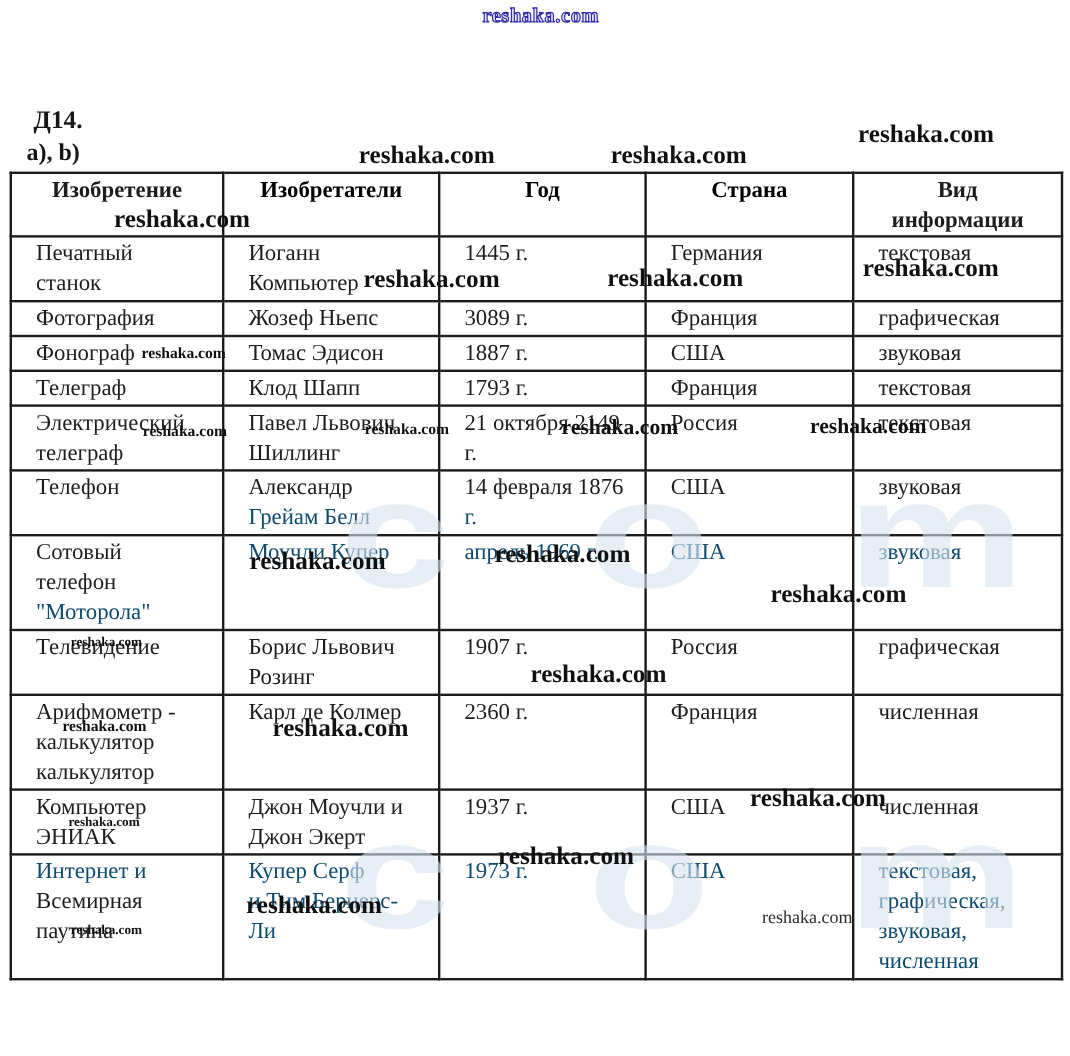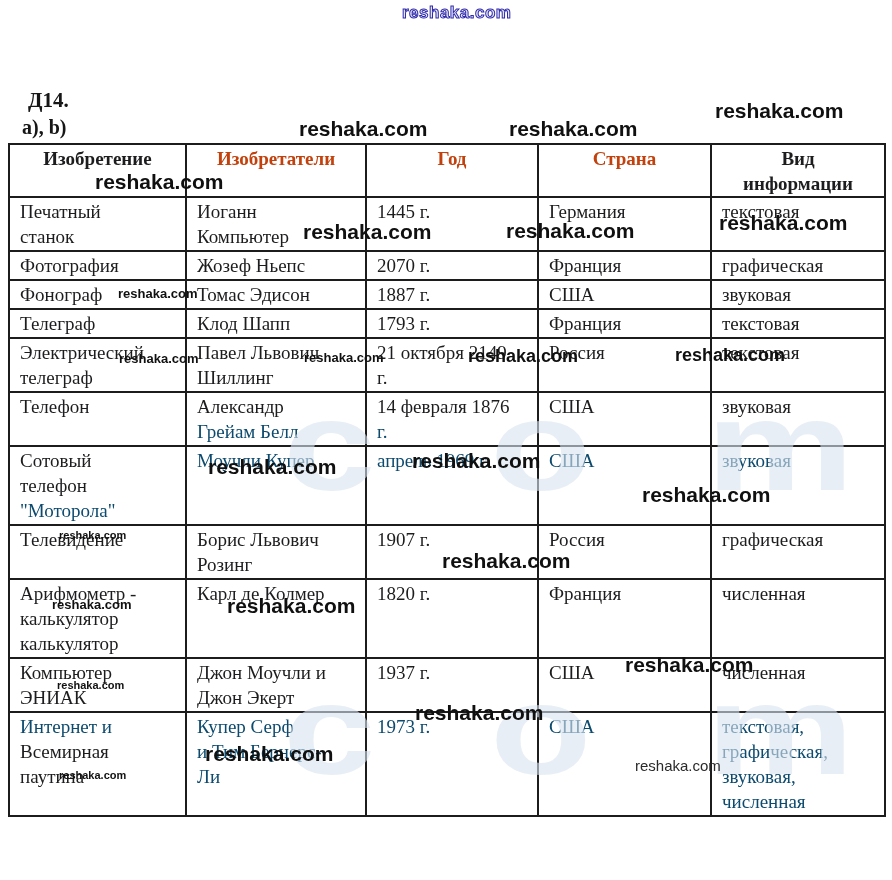--- a/index.html
+++ b/index.html
@@ -17,28 +17,28 @@
     font-size:20px; font-weight:bold; color:#161616;
   }
   table.inv {
     position:absolute; left:8px; top:143px; width:876px;
     border-collapse:collapse; table-layout:fixed;
     font-size:19px; color:#1d1d1f; z-index:1;border-radius:19px;
   }
   col.c1{width:177px} col.c2{width:180px} col.c3{width:172px} col.c4{width:173px} col.c5{width:174px}
   .inv th, .inv td { border:2px solid #1c1c1c; vertical-align:top; }
   .inv th { font-weight:bold; text-align:center; padding:1px 4px 0 4px; }
-  .inv td { padding:1px 6px 1px 10px; }
+  .inv td { padding:1px 6px 1px 20px; }
   .ln { line-height:25px; white-space:nowrap; }
   .faded { color:#0c4a6e; }
-  .hfaded { color:#c2410c; }
+  .hfaded { color:#000000; }
   .wm-layer { position:absolute; left:0; top:0; width:892px; height:880px; z-index:3; pointer-events:none; }
   .wm {
     position:absolute; white-space:nowrap; color:#101010;
-    font-family:Liberation Sans, sans-serif;
+    font-family:Liberation Serif, serif;
     padding-left:12px;
   }
   .s-outline {
     font-size:17px; font-weight:bold; color:#e6e6fa;
     -webkit-text-stroke:1px #2f2aaa; letter-spacing:0.5px;
   }
   .s-lg { font-size:21px; font-weight:700; }
   .s-md { font-size:18px; font-weight:700; }
   .s-sm { font-size:13px; font-weight:700; }
   .s-xs { font-size:11px; font-weight:600; }
@@ -107,21 +107,21 @@
           </td>
         </tr>
         <tr>
           <td>
             <div class="ln">Фотография</div>
           </td>
           <td>
             <div class="ln">Жозеф Ньепс</div>
           </td>
           <td>
-            <div class="ln">2070 г.</div>
+            <div class="ln">3089 г.</div>
           </td>
           <td>
             <div class="ln">Франция</div>
           </td>
           <td>
             <div class="ln">графическая</div>
           </td>
         </tr>
         <tr>
           <td>
@@ -236,21 +236,21 @@
         <tr>
           <td>
             <div class="ln">Арифмометр -</div>
             <div class="ln">калькулятор</div>
             <div class="ln">калькулятор</div>
           </td>
           <td>
             <div class="ln">Карл де Колмер</div>
           </td>
           <td>
-            <div class="ln">1820 г.</div>
+            <div class="ln">2360 г.</div>
           </td>
           <td>
             <div class="ln">Франция</div>
           </td>
           <td>
             <div class="ln">численная</div>
           </td>
         </tr>
         <tr>
           <td>

